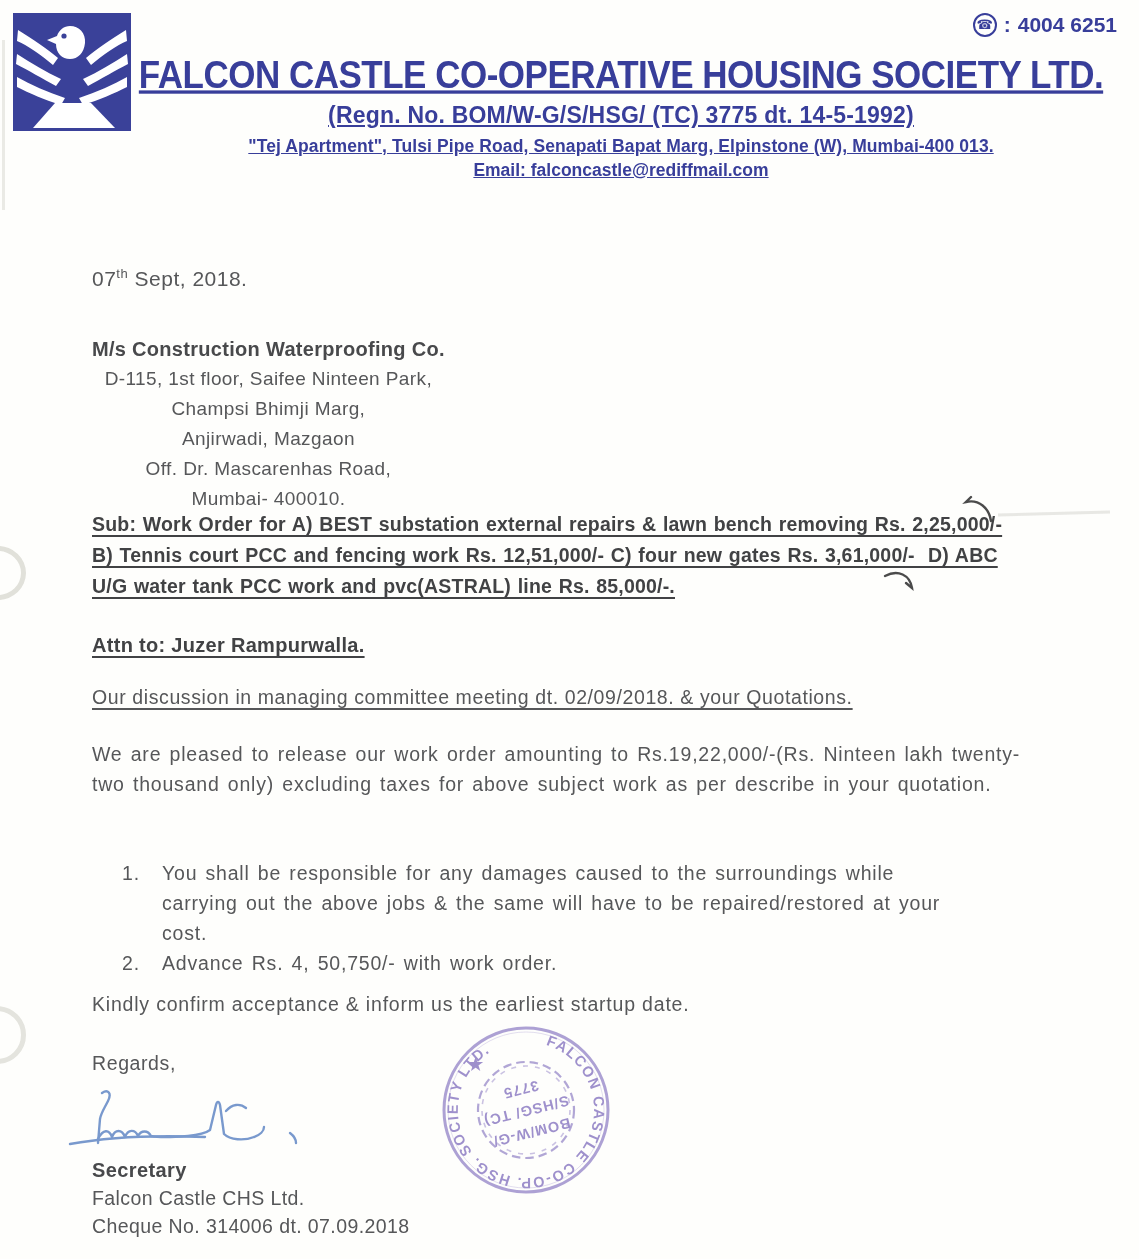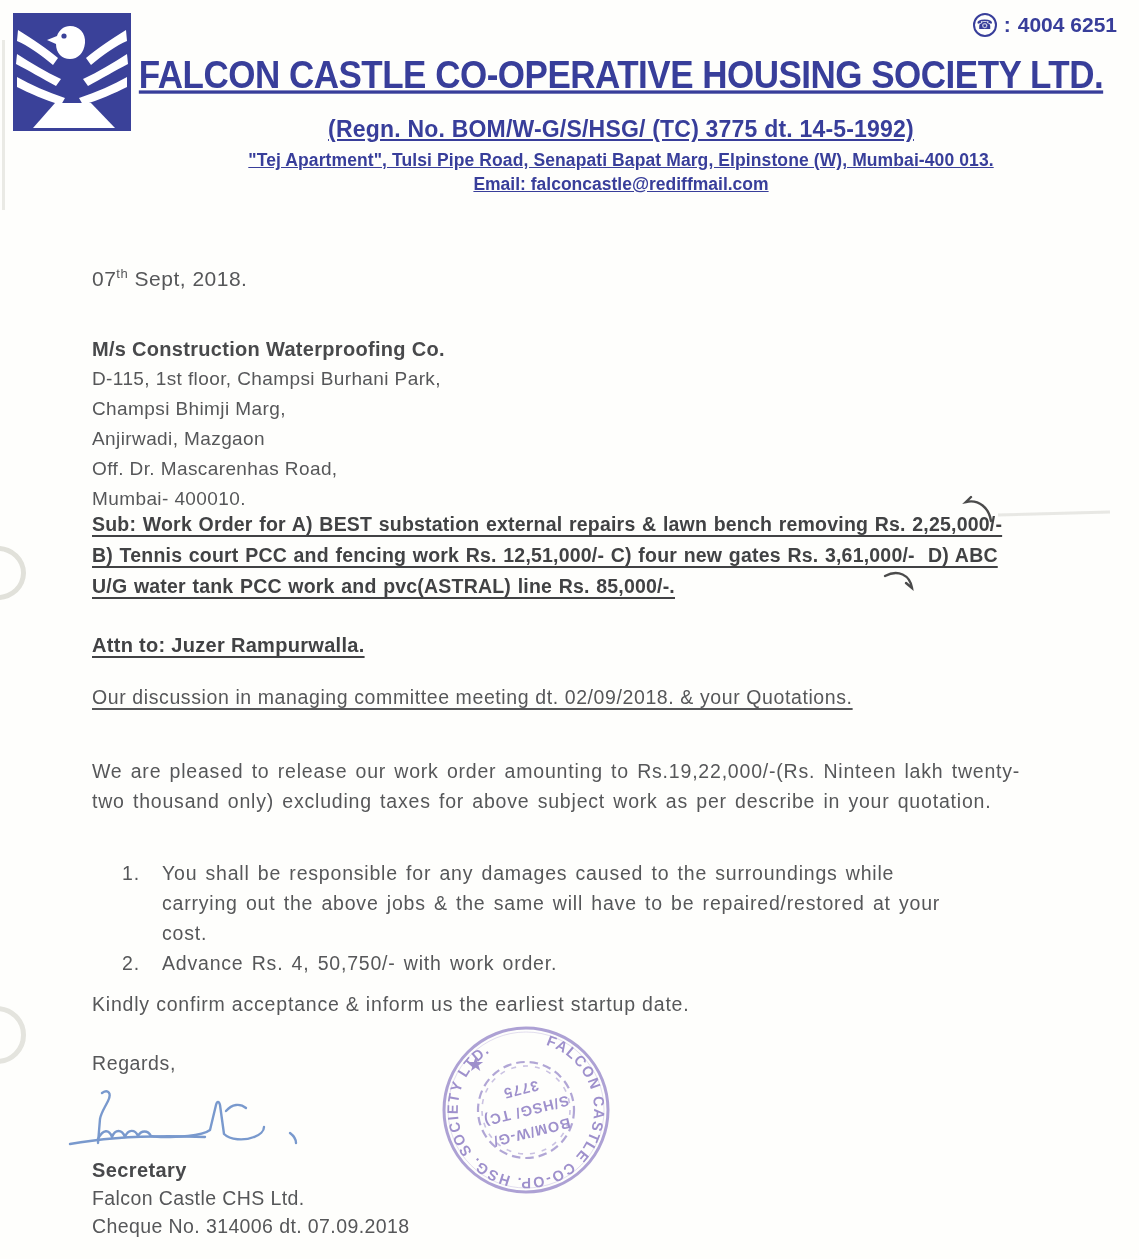--- a/index.html
+++ b/index.html
@@ -13,36 +13,36 @@
   
   .logo{position:absolute;left:13px;top:13px;width:118px;height:118px;}
   .phone-line{position:absolute;top:13px;right:22px;display:flex;align-items:center;gap:7px;
     color:var(--brand);font-weight:bold;font-size:21px;}
   .phone-glyph{width:24px;height:24px;border:2px solid var(--brand);border-radius:50%;
     display:inline-flex;align-items:center;justify-content:center;font-size:13px;font-weight:normal;
     font-family:"DejaVu Sans",sans-serif;padding-bottom:1px;}
   .header-text{position:absolute;left:138px;top:0;width:966px;text-align:center;color:var(--brand);text-decoration:underline;}
   .org-name{margin-top:53px;font-size:35px;font-weight:bold;letter-spacing:-0.5px;white-space:nowrap;
     transform:scaleY(1.1);transform-origin:center top;}
-  .regn-line{margin-top:23px;font-size:23px;font-weight:bold;letter-spacing:0.2px;white-space:nowrap;}
+  .regn-line{margin-top:9px;font-size:23px;font-weight:bold;letter-spacing:0.2px;white-space:nowrap;}
   .addr-line{margin-top:7px;font-size:17.5px;font-weight:bold;letter-spacing:0.1px;white-space:nowrap;}
   .email-line{margin-top:3px;font-size:17.5px;font-weight:bold;}
   
   .blk{position:absolute;left:92px;}
   .date-line{top:266px;font-size:21px;letter-spacing:0.5px;}
   .date-line sup{font-size:13px;}
-  .addressee{top:334px;font-size:19px;line-height:30px;letter-spacing:0.4px;}
+  .addressee{top:334px;font-size:19px;line-height:30px;letter-spacing:0.4px;text-align:center;}
   .addressee .co-name{font-weight:bold;font-size:20px;color:#48494b;letter-spacing:0.3px;}
   .subject{top:509px;font-size:19.5px;line-height:31px;font-weight:bold;color:#414244;
     letter-spacing:0.2px;word-spacing:1px;white-space:nowrap;}
   .u2{text-decoration:underline;text-decoration-thickness:2px;text-underline-offset:4px;}
   .u1{text-decoration:underline;text-decoration-thickness:1.5px;text-underline-offset:4px;text-align:center;}
   .attn-line{top:634px;font-size:20px;font-weight:bold;color:#414244;letter-spacing:0.3px;white-space:nowrap;}
   .reference-line{top:686px;font-size:19.5px;letter-spacing:0.6px;white-space:nowrap;}
-  .para{top:756px;width:945px;font-size:19.5px;line-height:30px;letter-spacing:0.8px;word-spacing:2px;}
+  .para{top:739px;width:945px;font-size:19.5px;line-height:30px;letter-spacing:0.8px;word-spacing:2px;}
   .terms{top:858px;padding-left:30px;font-size:19.5px;line-height:30px;letter-spacing:0.8px;word-spacing:2px;}
   .term{display:flex;}
   .term-num{flex:0 0 40px;}
   .term-text{width:800px;}
   .closing-line{top:993px;font-size:19.5px;letter-spacing:0.8px;white-space:nowrap;}
   .regards-line{top:1052px;font-size:19.5px;letter-spacing:0.6px;}
   .signature{position:absolute;left:58px;top:1085px;}
   .sig-block{top:1156px;font-size:19.5px;line-height:28px;letter-spacing:0.4px;}
   .sig-title{font-weight:bold;font-size:20px;color:#48494b;}
   
@@ -94,21 +94,21 @@
     <div class="org-name">FALCON CASTLE CO-OPERATIVE HOUSING SOCIETY LTD.</div>
     <div class="regn-line">(Regn. No. BOM/W-G/S/HSG/ (TC) 3775 dt. 14-5-1992)</div>
     <div class="addr-line">"Tej Apartment", Tulsi Pipe Road, Senapati Bapat Marg, Elpinstone (W), Mumbai-400 013.</div>
     <div class="email-line">Email: falconcastle@rediffmail.com</div>
   </div>
 
   <div class="blk date-line"><span>07</span><sup>th</sup><span> Sept, 2018.</span></div>
 
   <div class="blk addressee">
     <div class="co-name">M/s Construction Waterproofing Co.</div>
-    <div>D-115, 1st floor, Champsi Burhani Park,</div>
+    <div>D-115, 1st floor, Saifee Ninteen Park,</div>
     <div>Champsi Bhimji Marg,</div>
     <div>Anjirwadi, Mazgaon</div>
     <div>Off. Dr. Mascarenhas Road,</div>
     <div>Mumbai- 400010.</div>
   </div>
 
   <div class="blk subject">
     <div><span class="u2">Sub: Work Order for A) BEST substation external repairs &amp; lawn bench removing Rs. 2,25,000/-</span></div>
     <div><span class="u2">B) Tennis court PCC and fencing work Rs. 12,51,000/- C) four new gates Rs. 3,61,000/- &nbsp;D) ABC</span></div>
     <div><span class="u2">U/G water tank PCC work and pvc(ASTRAL) line Rs. 85,000/-.</span></div>

